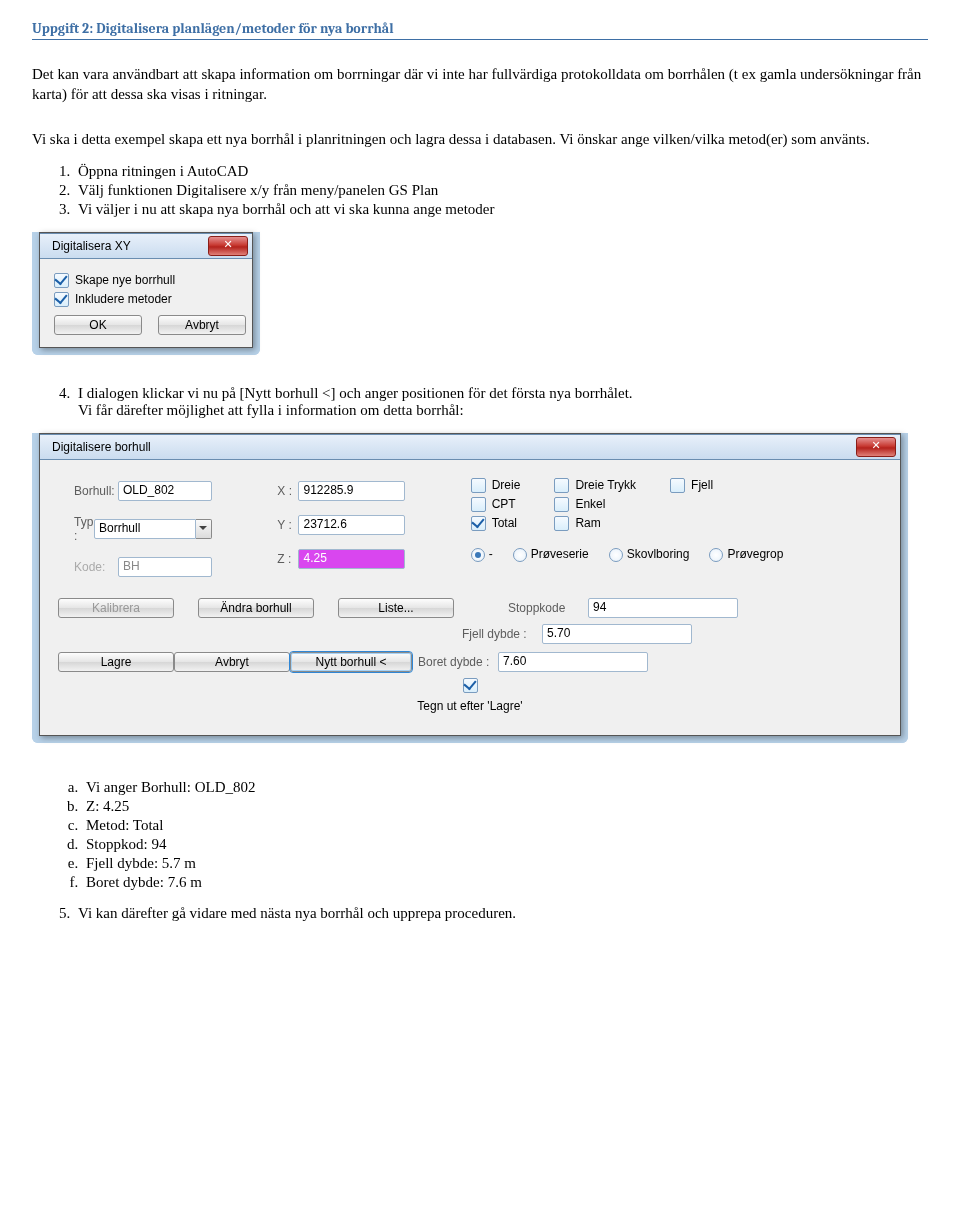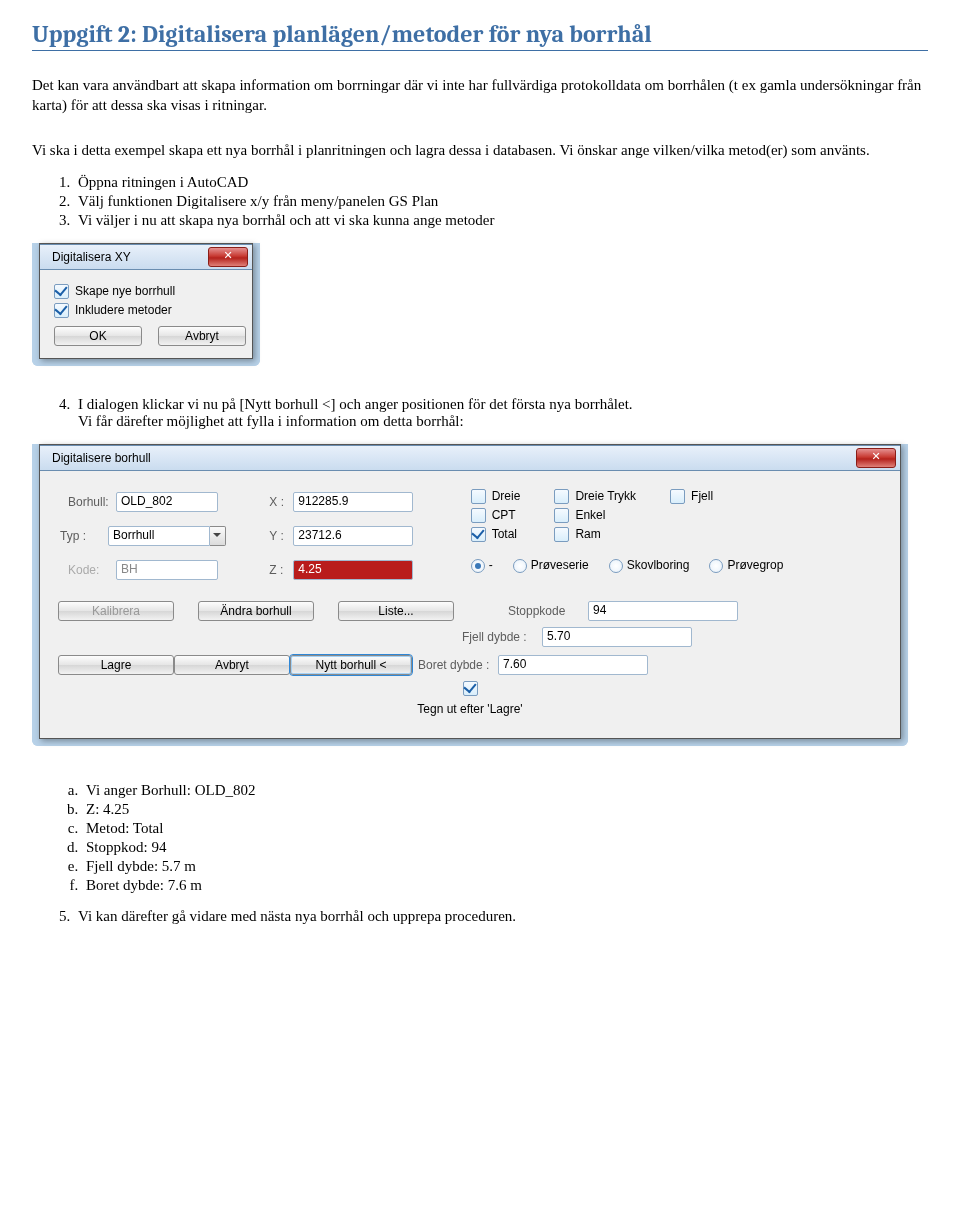--- a/index.html
+++ b/index.html
@@ -9,21 +9,21 @@
     background: #fff;
     margin: 0;
     width: 960px;
     padding: 16px 32px 40px 32px;
     box-sizing: border-box;
   }
   h2.heading {
     font-family: "Cambria", "Times New Roman", serif;
     color: #3e6fa5;
     font-weight: bold;
-    font-size: 24px;
+    font-size: 14px;
     border-bottom: 1px solid #3e6fa5;
     padding-bottom: 2px;
     margin: 4px 0 14px 0;
   }
   p { margin: 24px 0 14px 0; line-height: 1.35; }
   ol.num { margin: 8px 0 14px 42px; padding: 0; }
   ol.num li { margin: 2px 0; padding-left: 4px; }
   ol.alpha { list-style-type: lower-alpha; margin: 8px 0 14px 50px; padding: 0; }
   ol.alpha li { margin: 2px 0; padding-left: 4px; }
 
@@ -108,42 +108,42 @@
   .txtbox {
     background: #fff;
     border: 1px solid #a1b8cf;
     border-radius: 2px;
     padding: 1px 4px;
     font-family: "Segoe UI", Tahoma, sans-serif;
     font-size: 12px;
     min-height: 16px;
     color: #000;
   }
-  .txtbox.sel { background: #b91c1c; color: #fff; }
+  .txtbox.sel { background: #d946ef; color: #fff; }
   .combo {
     display: flex;
   }
   .combo .caret {
     width: 15px;
     border: 1px solid #8a8a8a;
     border-left: none;
     background: linear-gradient(#fafafa,#dcdcdc);
     position: relative;
     border-radius: 0 2px 2px 0;
   }
   .combo .caret::after {
     content: "";
     position: absolute;
     left: 3px; top: 6px;
     border: 4px solid transparent;
     border-top-color: #444;
   }
   .dlg2 { width: 860px; }
   .dlg2 .dlg-body { padding: 14px 18px 18px 18px; }
-  .row2 { display: flex; align-items: center; margin: 7px 1px; justify-content: center; }
+  .row2 { display: flex; align-items: center; margin: 7px 16px; }
   .lbl { color: #5d5d5d; }
   .radio {
     width: 12px; height: 12px;
     border: 1px solid #7a9cbf;
     border-radius: 50%;
     background: radial-gradient(#fff,#e6f0fa);
     margin-right: 4px;
     position: relative;
     display: inline-block;
     vertical-align: middle;

